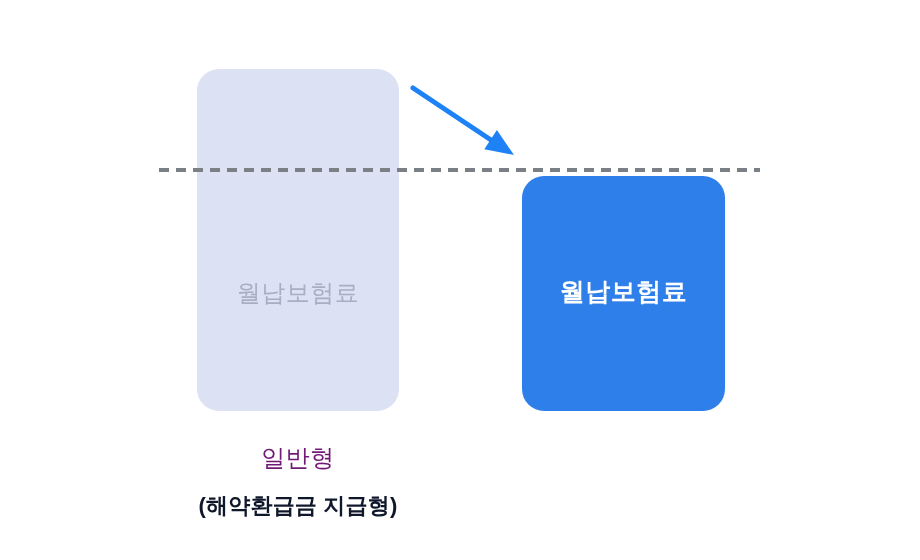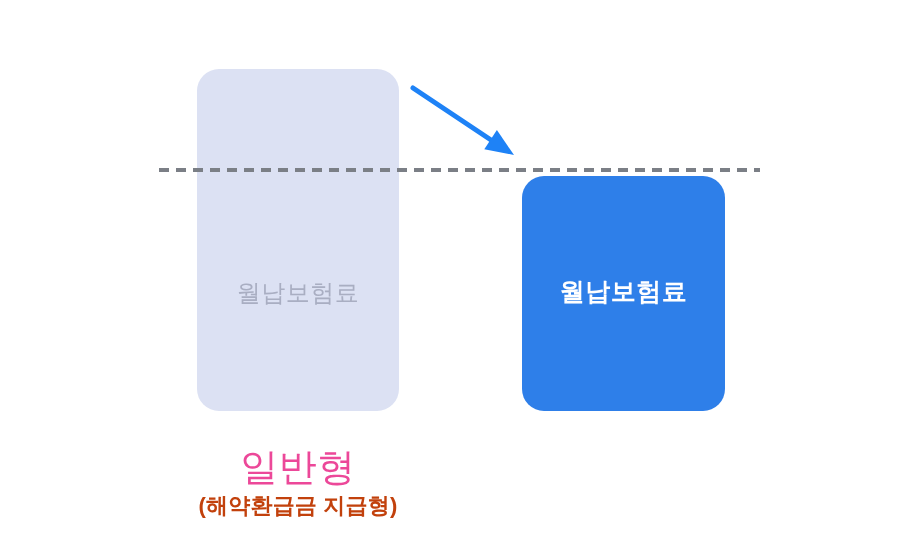--- a/index.html
+++ b/index.html
@@ -90,30 +90,30 @@
   
   .col-label {
     position: absolute;
     width: 300px;
     text-align: center;
   }
   .col-label-left  { left: 148px; }
   .col-label-right { left: 473px; }
   .col-title {
     top: 426px;
-    font-size: 38px;
+    font-size: 24px;
     font-weight: 500;
-    color: #ec4899;
+    color: #701a75;
     letter-spacing: 0.5px;
   }
   .col-subtitle {
     top: 475px;
     font-size: 22px;
     font-weight: 700;
-    color: #c2410c;
+    color: #0f172a;
     letter-spacing: 0.2px;
   }
 </style>
 </head>
 <body>
 
 <div class="canvas">
 
   <div class="bar bar-left"></div>
   <div class="bar-text bar-text-left">월납보험료</div>

